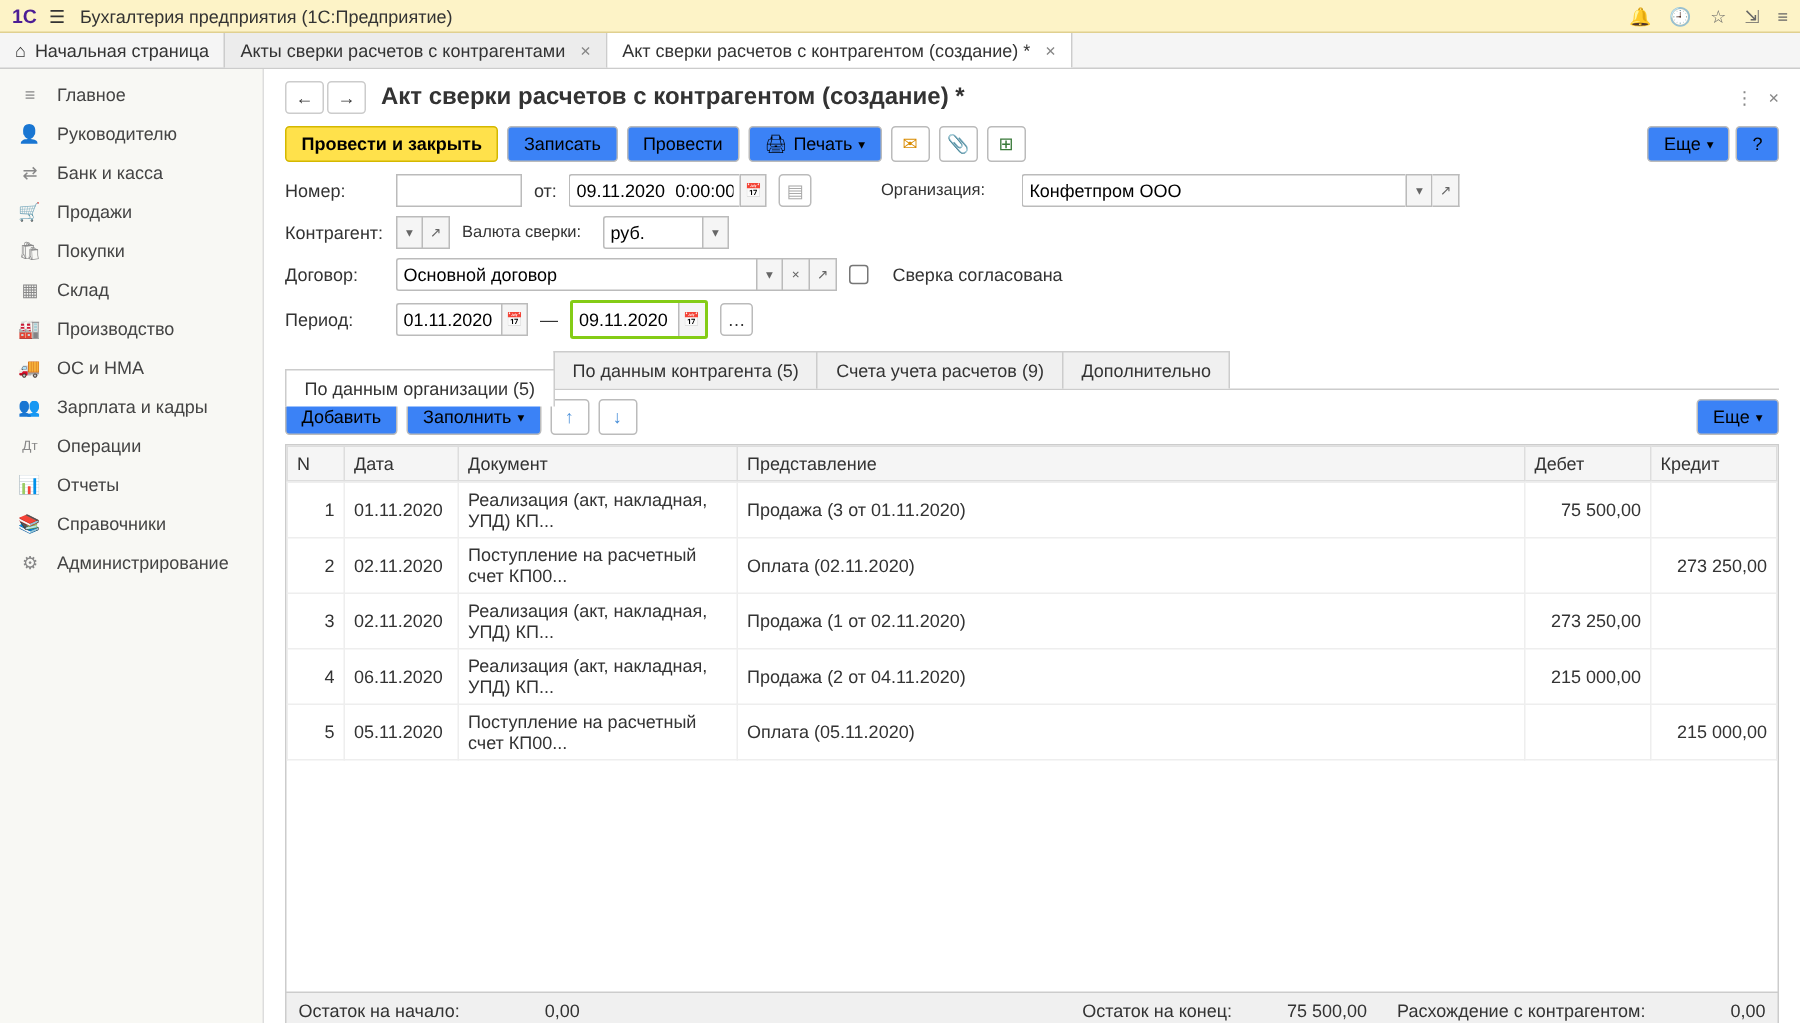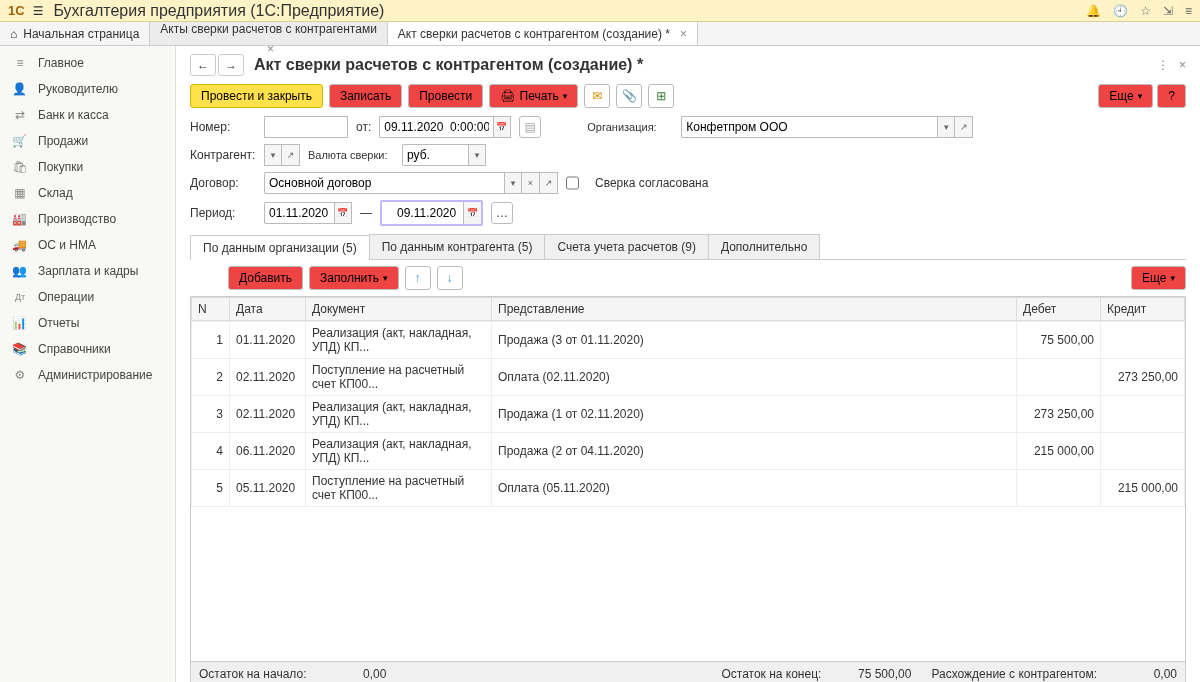--- a/index.html
+++ b/index.html
@@ -1,56 +1,56 @@
 <!DOCTYPE html>
 <html><head>
 <meta charset="utf-8">
 <style>
 * { box-sizing: border-box; margin: 0; padding: 0; font-family: Arial, sans-serif; }
 body { font-size: 12px; background: #fff; color: #333; width: 1200px; height: 682px; overflow: hidden; }
 .titlebar { background: #fdf3c7; height: 22px; display: flex; align-items: center; padding: 0 8px; border-bottom: 1px solid #e0d090; }
-.logo { color: #a16207; font-weight: bold; font-size: 13px; margin-right: 8px; }
+.logo { color: #4c1d95; font-weight: bold; font-size: 13px; margin-right: 8px; }
 .hamburger { margin-right: 10px; cursor: pointer; }
-.app-title { flex: 1; font-size: 16px; }
+.app-title { flex: 1; font-size: 12px; }
 .titlebar-icons { display: flex; gap: 12px; }
 .titlebar-icons span { cursor: pointer; color: #666; }
 .tabbar { background: #f5f5f5; height: 24px; display: flex; align-items: stretch; border-bottom: 1px solid #ccc; font-size: 12px; }
 .tab-home { display: flex; align-items: center; padding: 0 10px; gap: 6px; border-right: 1px solid #ccc; cursor: pointer; }
 .tab { display: flex; align-items: center; padding: 0 10px; gap: 6px; border-right: 1px solid #ccc; cursor: pointer; background: #fff; }
-.tab.inactive { background: #ececec; flex-direction: column; }
+.tab.inactive { background: #ececec; }
 .tab-close { color: #888; cursor: pointer; margin-left: 4px; }
 .main { display: flex; height: calc(682px - 46px); }
 .sidebar { width: 176px; background: #f8f8f4; border-right: 1px solid #ddd; padding-top: 4px; }
 .sidebar-item { display: flex; align-items: center; gap: 10px; padding: 6px 12px; cursor: pointer; font-size: 12px; color: #444; }
 .sidebar-icon { width: 16px; text-align: center; color: #888; }
 .content { flex: 1; padding: 8px 14px; overflow: auto; position: relative; }
 .page-head { display: flex; align-items: center; gap: 10px; margin-bottom: 8px; }
 .nav-btn { border: 1px solid #ccc; background: #fff; width: 26px; height: 22px; border-radius: 3px; cursor: pointer; display: inline-flex; align-items: center; justify-content: center; }
 .nav-group { display: flex; gap: 2px; }
 .page-title { font-size: 16px; font-weight: bold; }
 .page-head-right { margin-left: auto; display: flex; gap: 10px; color: #888; }
 .toolbar { display: flex; gap: 6px; margin-bottom: 8px; align-items: center; }
-.btn { border: 1px solid #bbb; background: #ef4444; padding: 4px 10px; border-radius: 3px; cursor: pointer; font-size: 12px; display: inline-flex; align-items: center; gap: 4px; }
-.btn-primary { background: #ffe14b; border-color: #d4b800; font-weight: normal; }
+.btn { border: 1px solid #bbb; background: #3b82f6; padding: 4px 10px; border-radius: 3px; cursor: pointer; font-size: 12px; display: inline-flex; align-items: center; gap: 4px; }
+.btn-primary { background: #ffe14b; border-color: #d4b800; font-weight: bold; }
 .icon-btn { border: 1px solid #bbb; background: #fff; width: 26px; height: 24px; border-radius: 3px; cursor: pointer; display: inline-flex; align-items: center; justify-content: center; }
 .toolbar-right { margin-left: auto; display: flex; gap: 4px; }
 .field-row { display: flex; align-items: center; gap: 8px; margin-bottom: 6px; }
 .label { width: 66px; font-size: 12px; }
 .label2 { width: 86px; font-size: 11px; }
 .input { border: 1px solid #bbb; height: 22px; padding: 0 4px; font-size: 12px; background: #fff; }
 .input-group { display: flex; }
 .input-group .input { border-right: none; border-radius: 2px 0 0 2px; }
 .input-group-btn { border: 1px solid #bbb; width: 18px; height: 22px; background: #f5f5f5; cursor: pointer; display: inline-flex; align-items: center; justify-content: center; font-size: 9px; color: #666; }
 .input-group-btn + .input-group-btn { border-left: none; }
-.date-highlight { border: 2px solid #c4b5fd; padding-left: 11px; }
+.date-highlight { border: 2px solid #84cc16; }
 .checkbox-wrap { display: flex; gap: 16px; }
 .tabstrip { display: flex; border-bottom: 1px solid #ccc; margin-bottom: 6px; margin-top: 8px; }
 .tabstrip-tab { padding: 5px 12px; border: 1px solid #ccc; border-bottom: none; background: #f0f0f0; cursor: pointer; font-size: 12px; margin-right: -1px; }
-.tabstrip-tab.active { background: #fff; position: relative; top: 1px; }
-.table-toolbar { display: flex; gap: 6px; margin-bottom: 0; align-items: flex-end; margin-left: 38px; }
+.tabstrip-tab.active { background: #fff; position: relative; top: 12px; }
+.table-toolbar { display: flex; gap: 6px; margin-bottom: 0; align-items: flex-end; }
 .table-wrap { border: 1px solid #ccc; margin-top: 6px; }
 table { width: 100%; border-collapse: collapse; font-size: 12px; }
 th { background: #f5f5f5; border: 1px solid #ddd; padding: 4px 6px; text-align: left; font-weight: normal; }
 td { border: 1px solid #eee; padding: 4px 6px; }
 td.num, th.num { text-align: right; }
 .table-body { height: 340px; overflow: auto; }
 .totals { display: flex; background: #f0f0f0; border: 1px solid #ccc; border-top: none; padding: 5px 8px; font-size: 12px; gap: 20px; align-items: center; }
 .totals .spacer { flex: 1; }
 .dropdown-arrow::after { content: " ▾"; font-size: 9px; }
 </style>

